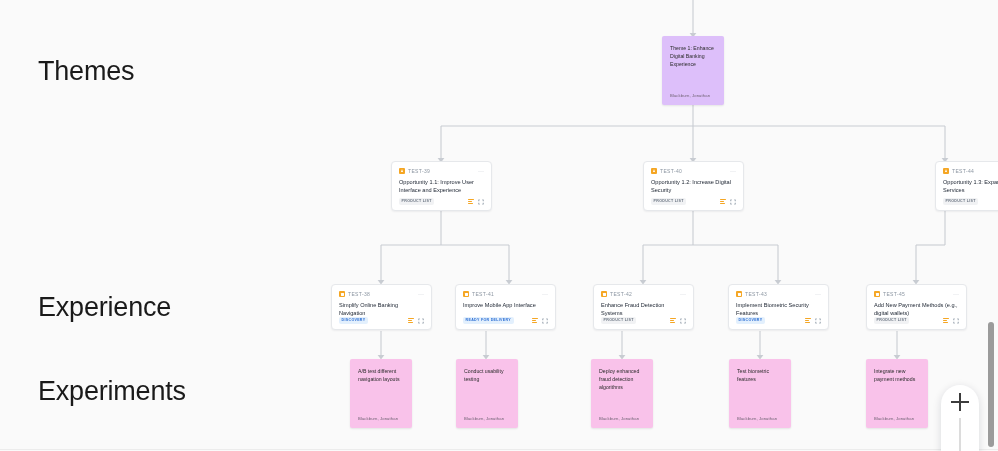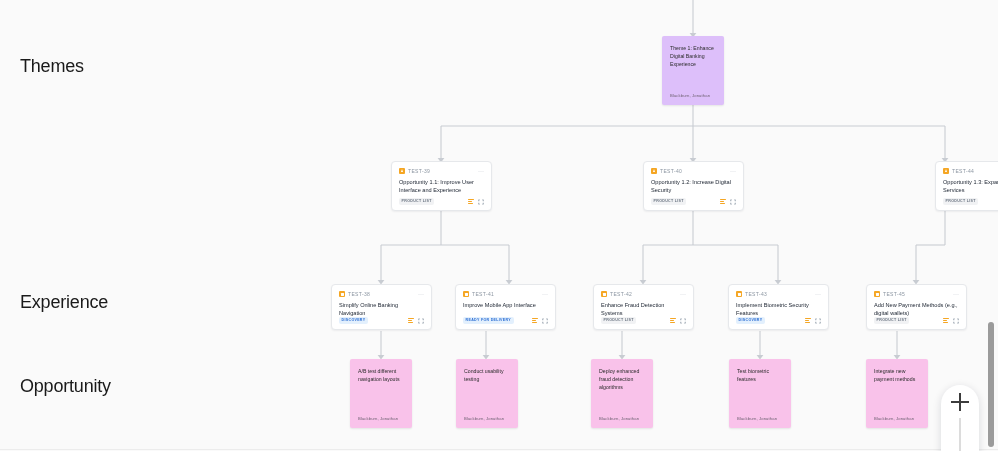--- a/index.html
+++ b/index.html
@@ -16,22 +16,22 @@
   
   #canvas {
     position: absolute;
     inset: 0;
     background: #fafafa;
   }
 
   
   .lane-label {
     position: absolute;
-    left: 20px;
-    font-size: 18px;
+    left: 38px;
+    font-size: 27px;
     font-weight: 400;
     color: #1a1a1a;
     letter-spacing: -0.2px;
     white-space: nowrap;
   }
   .lane-rule {
     position: absolute;
     left: 0;
     width: 998px;
     height: 1px;
@@ -271,21 +271,21 @@
       <polygon points="377.6,355 384.4,355 381,359.5"></polygon>
       <polygon points="482.6,355 489.4,355 486,359.5"></polygon>
       <polygon points="618.6,355 625.4,355 622,359.5"></polygon>
       <polygon points="756.6,355 763.4,355 760,359.5"></polygon>
       <polygon points="893.6,355 900.4,355 897,359.5"></polygon>
     </g>
   </svg>
 
   <div class="lane-label" style="top:56px">Themes</div>
   <div class="lane-label" style="top:292px">Experience</div>
-  <div class="lane-label" style="top:376px">Opportunity</div>
+  <div class="lane-label" style="top:376px">Experiments</div>
   <div class="lane-rule" style="top:449px"></div>
 
   <div class="sticky sticky-purple" style="left:662px; top:36px; width:62px; height:69px;">
     <div class="sticky-title">Theme 1: Enhance Digital Banking Experience</div>
     <div class="sticky-footer">Blackburn,  Jonathan</div>
   </div>
 
   <div class="card" style="left:391px; top:161px; width:101px; height:50px;">
     <div class="card-top">
       <span class="type-icon epic"></span>

